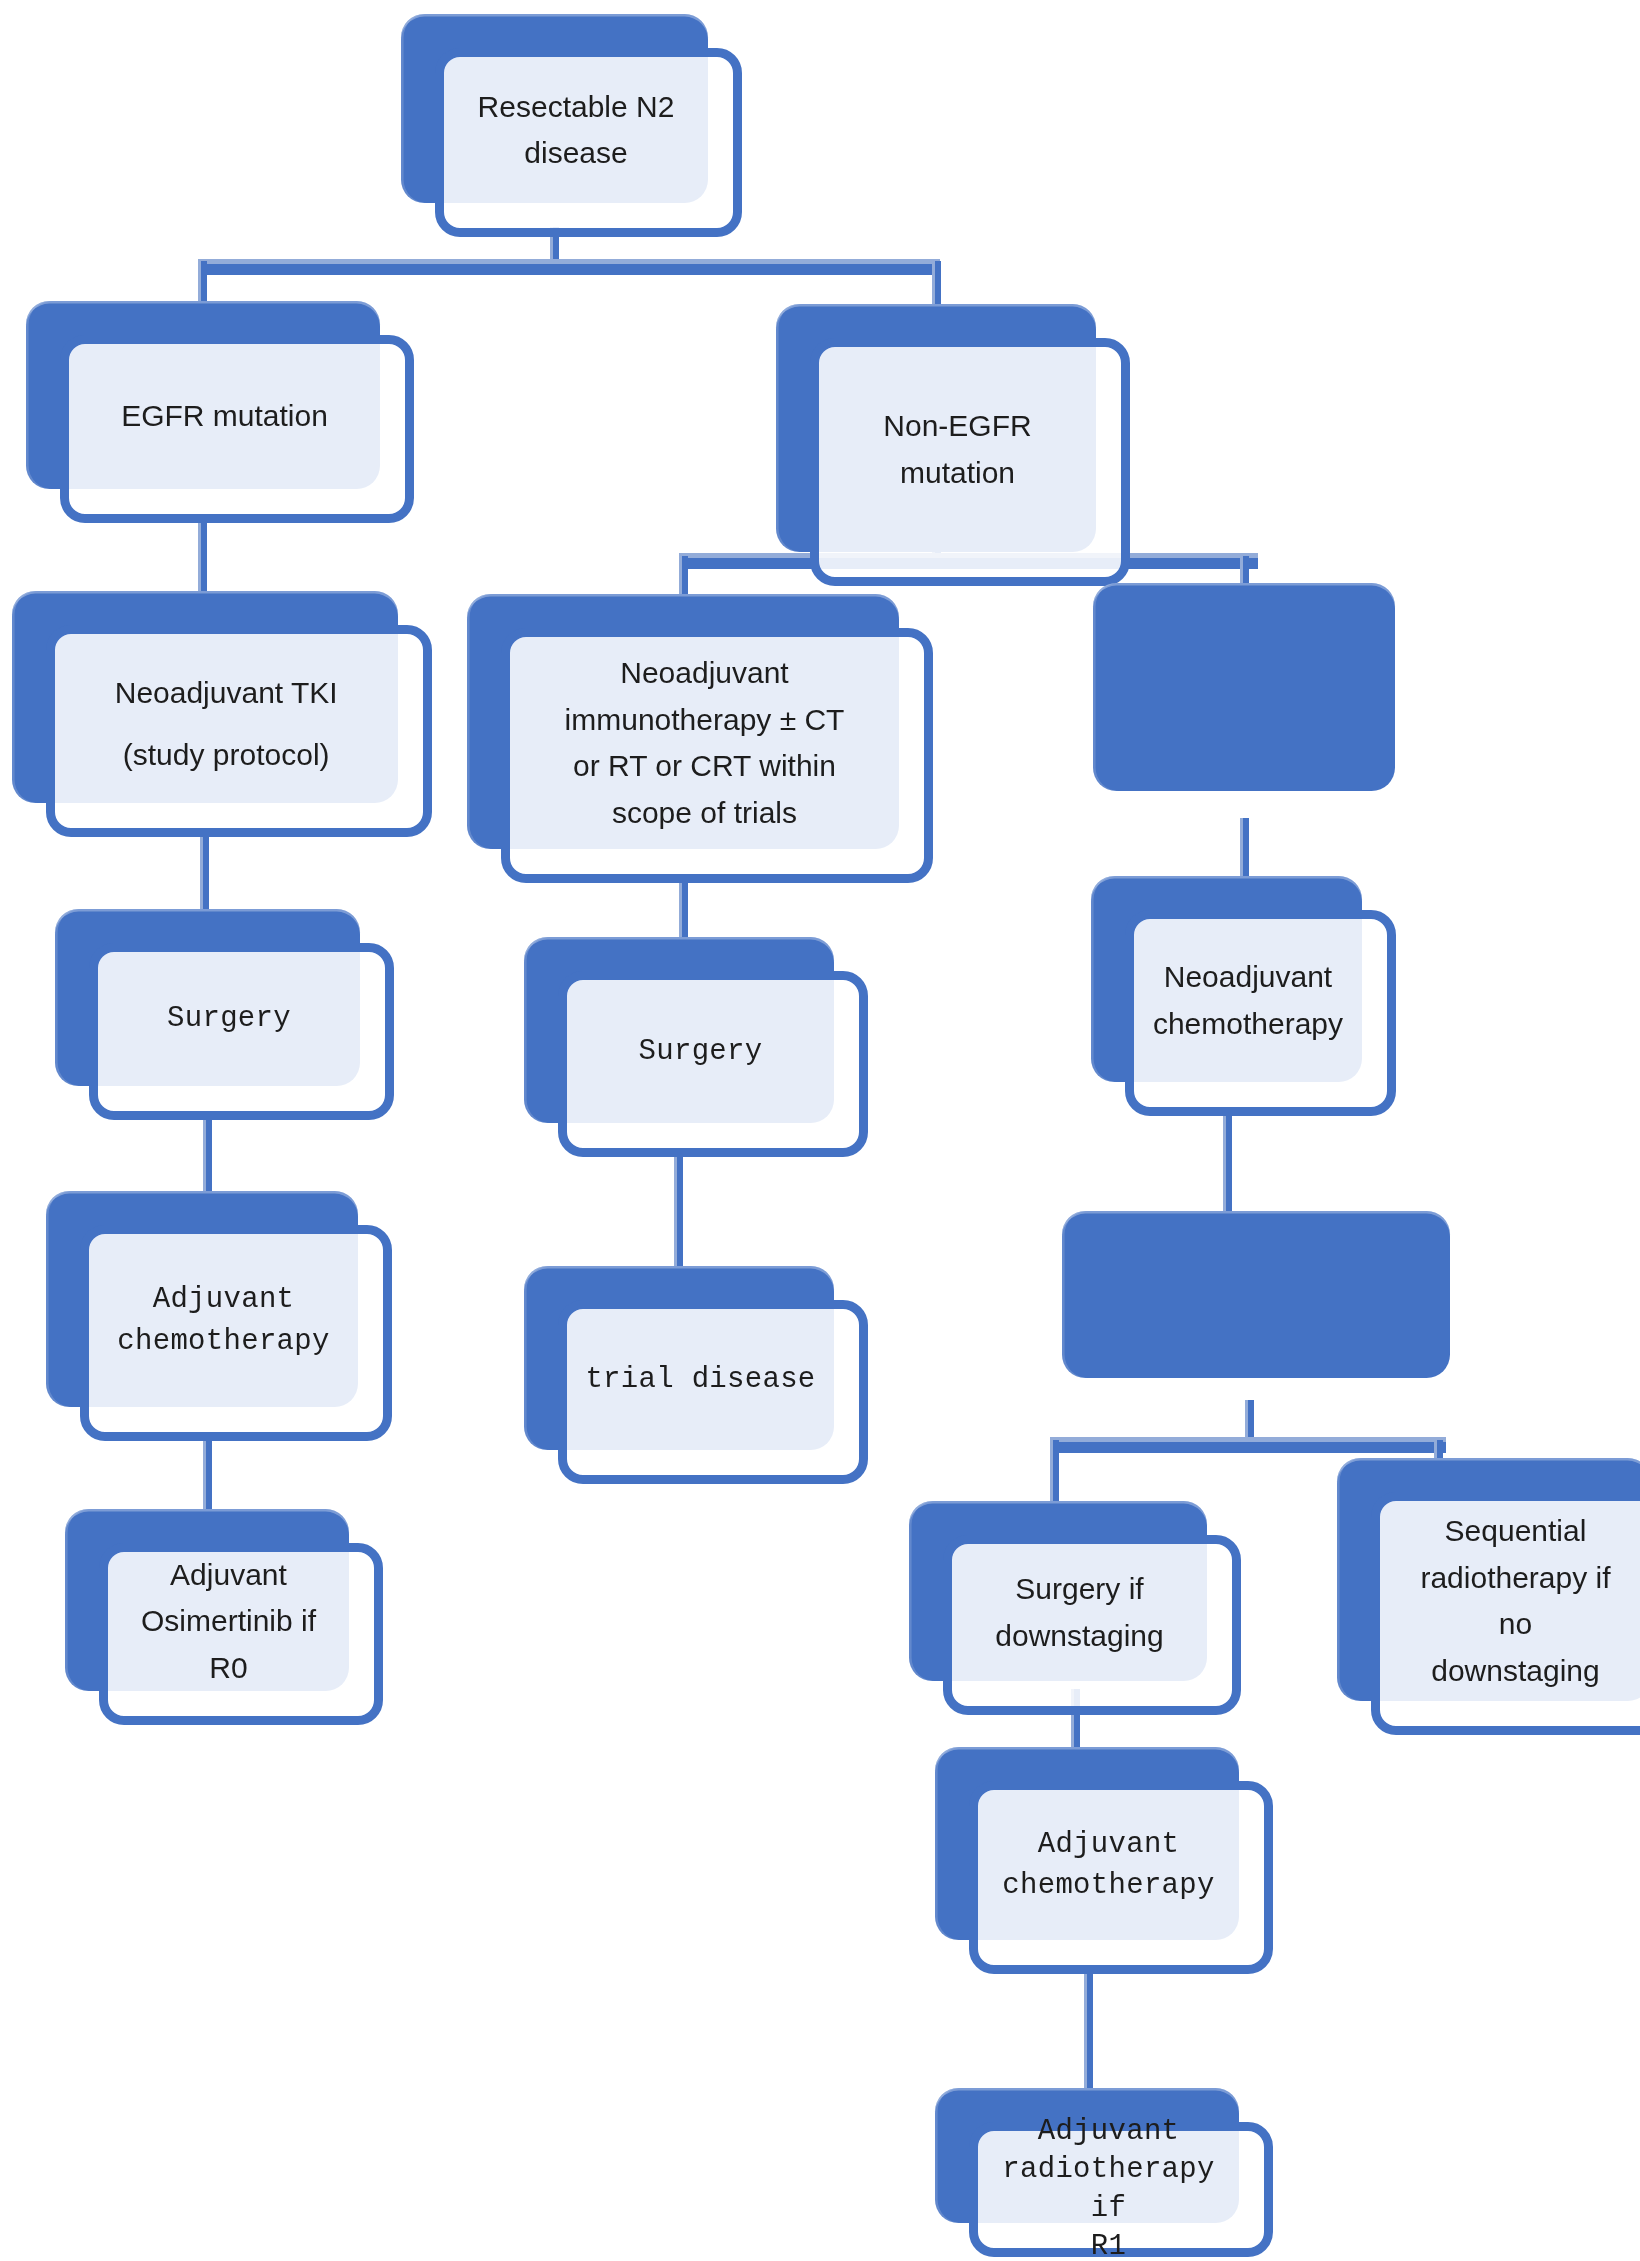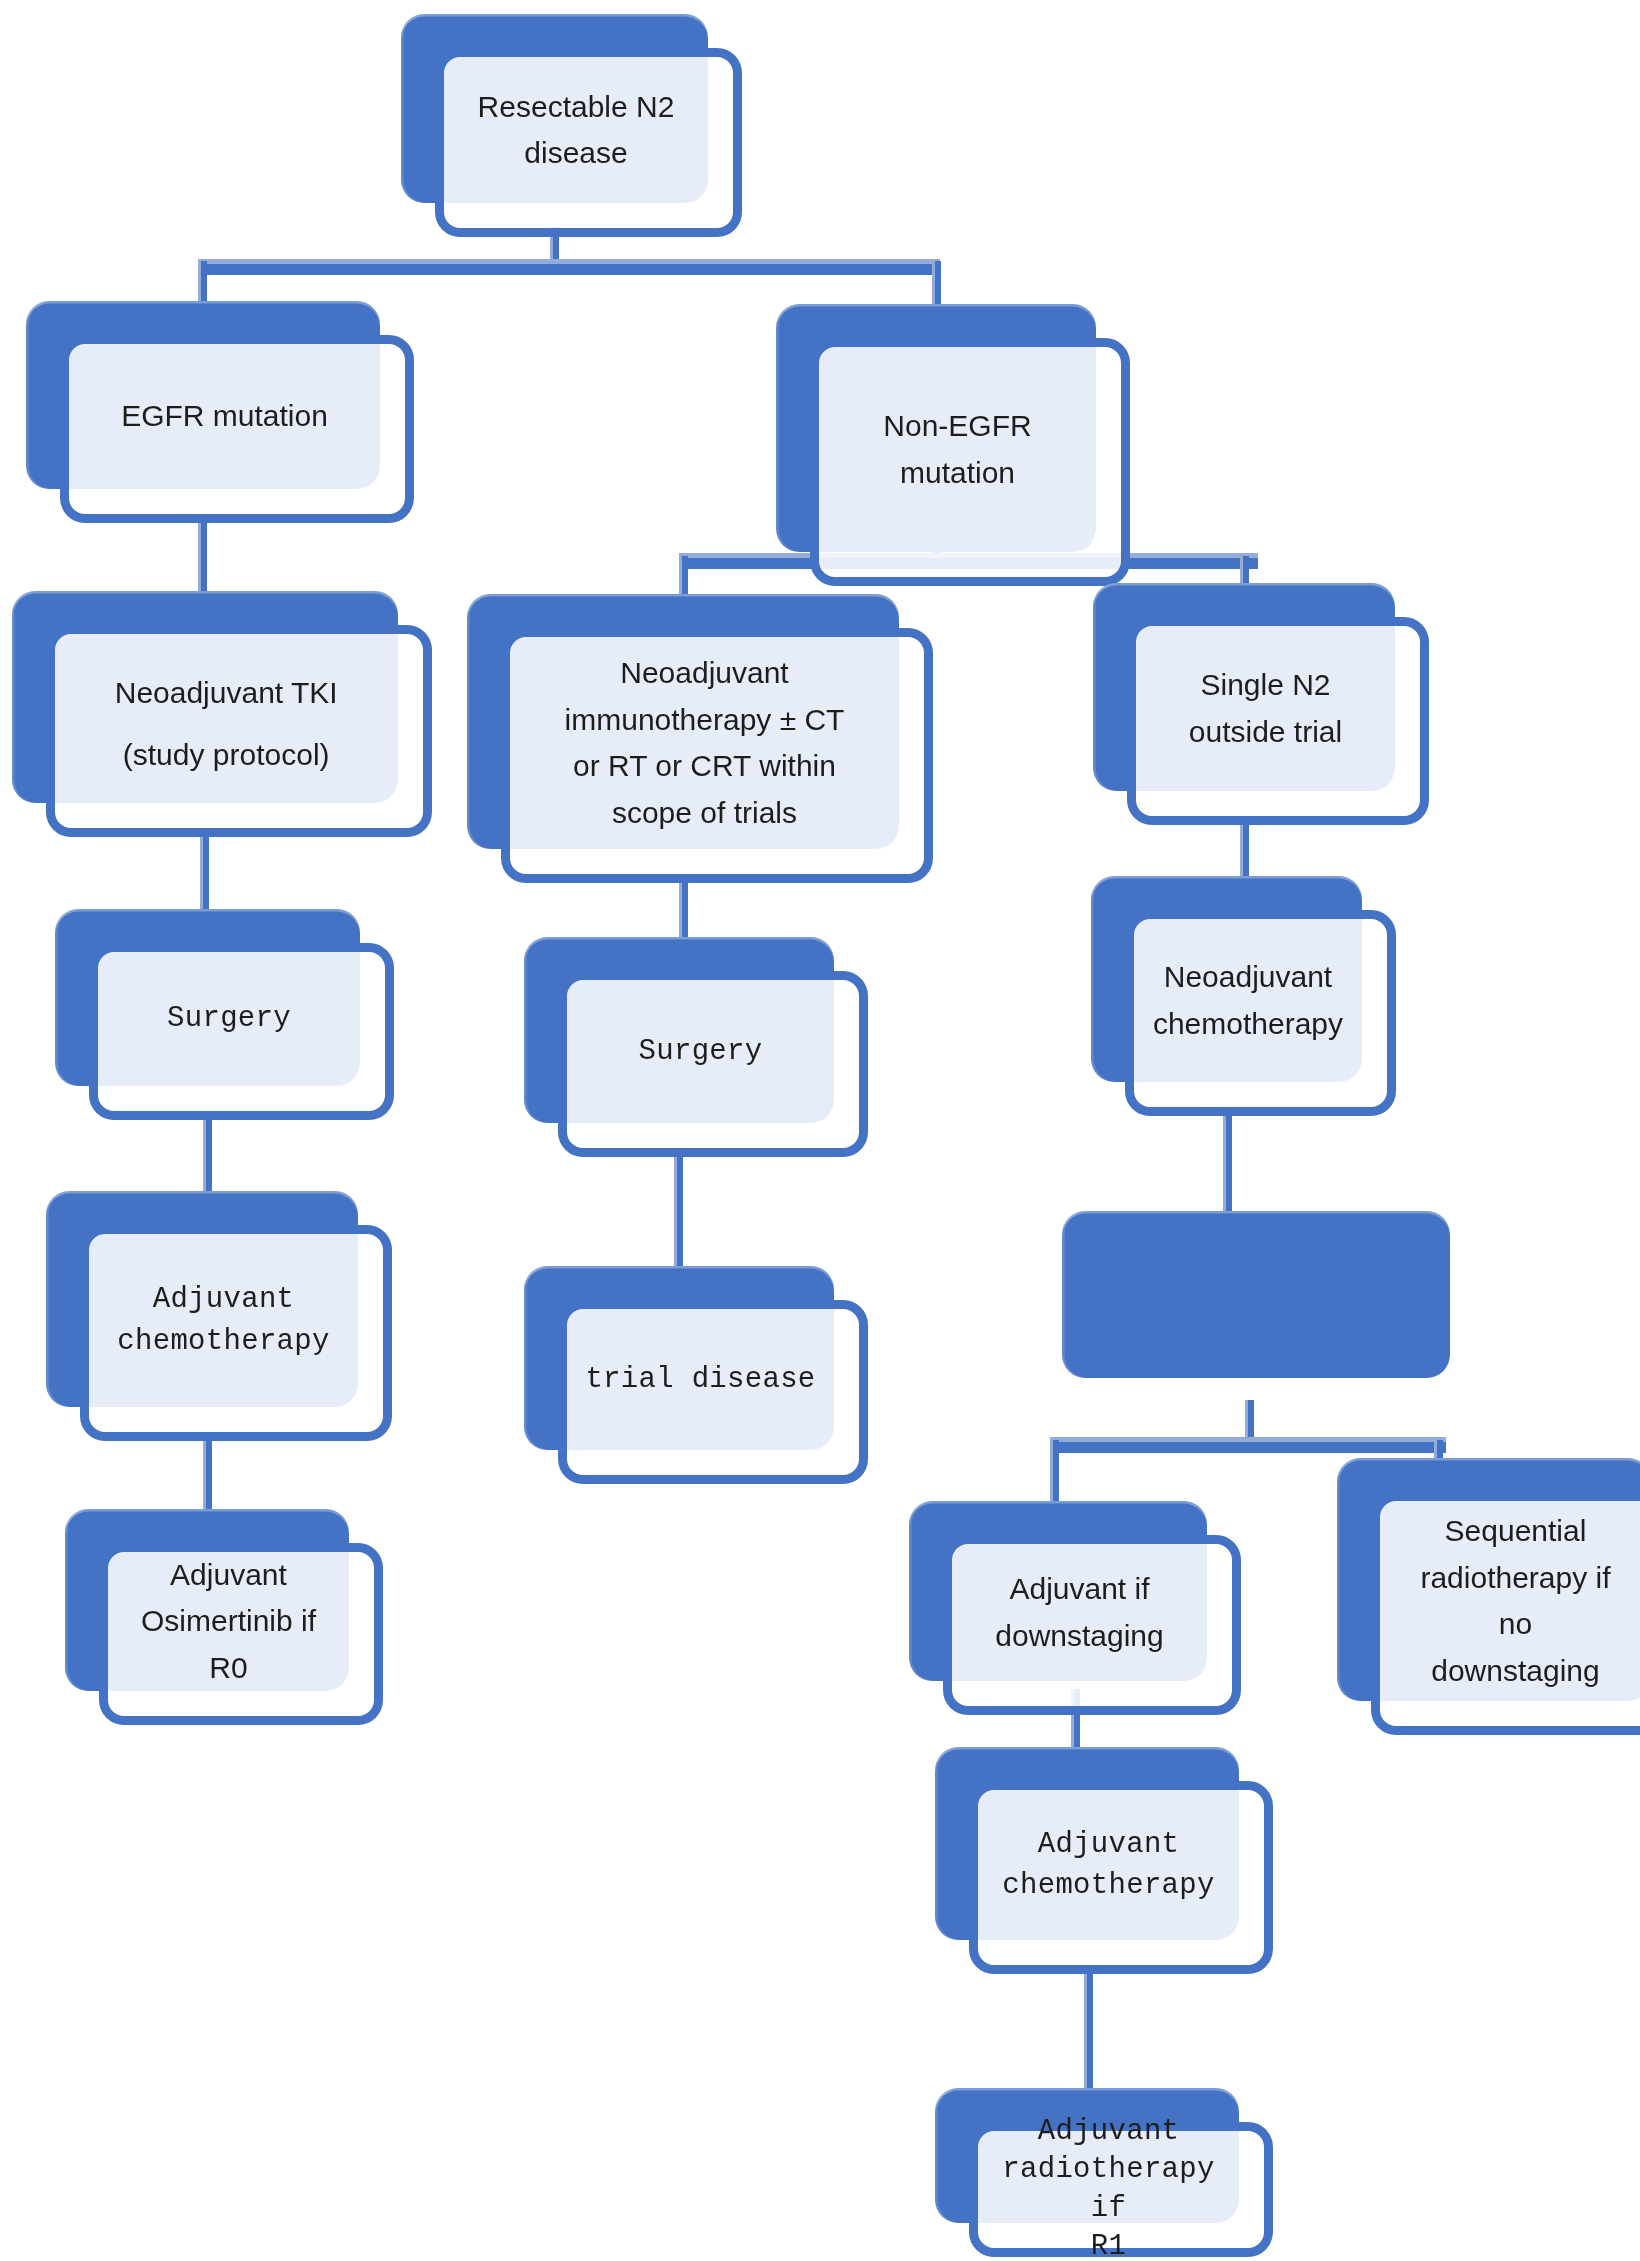--- a/index.html
+++ b/index.html
@@ -110,24 +110,20 @@
     <div class="front">
       <div class="label">Neoadjuvant
 immunotherapy ± CT
 or RT or CRT within
 scope of trials</div>
     </div>
   </div>
 
   <div class="node" style="left:1093px;top:583px;width:336px;height:242px">
     <div class="back"></div>
-    <div class="front">
-      <div class="label">Single N2
-outside trial</div>
-    </div>
   </div>
 
   <div class="node wide" style="left:55px;top:909px;width:339px;height:211px">
     <div class="back"></div>
     <div class="front">
       <div class="label">Surgery</div>
     </div>
   </div>
 
   <div class="node wide" style="left:46px;top:1191px;width:346px;height:250px">
@@ -169,21 +165,21 @@
     </div>
   </div>
 
   <div class="node tight" style="left:1062px;top:1211px;width:422px;height:201px">
     <div class="back"></div>
   </div>
 
   <div class="node" style="left:909px;top:1501px;width:332px;height:214px">
     <div class="back"></div>
     <div class="front">
-      <div class="label">Adjuvant if
+      <div class="label">Surgery if
 downstaging</div>
     </div>
   </div>
 
   <div class="node" style="left:1337px;top:1458px;width:348px;height:277px">
     <div class="back"></div>
     <div class="front">
       <div class="label">Sequential
 radiotherapy if
 no

